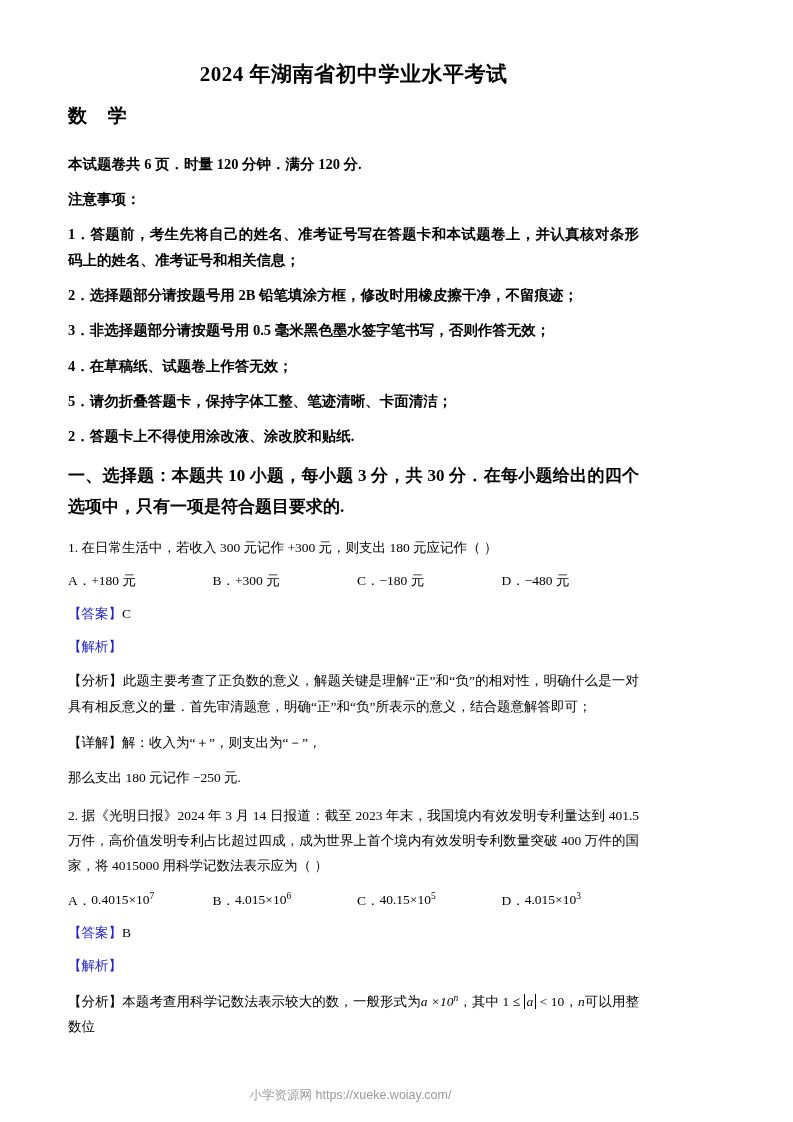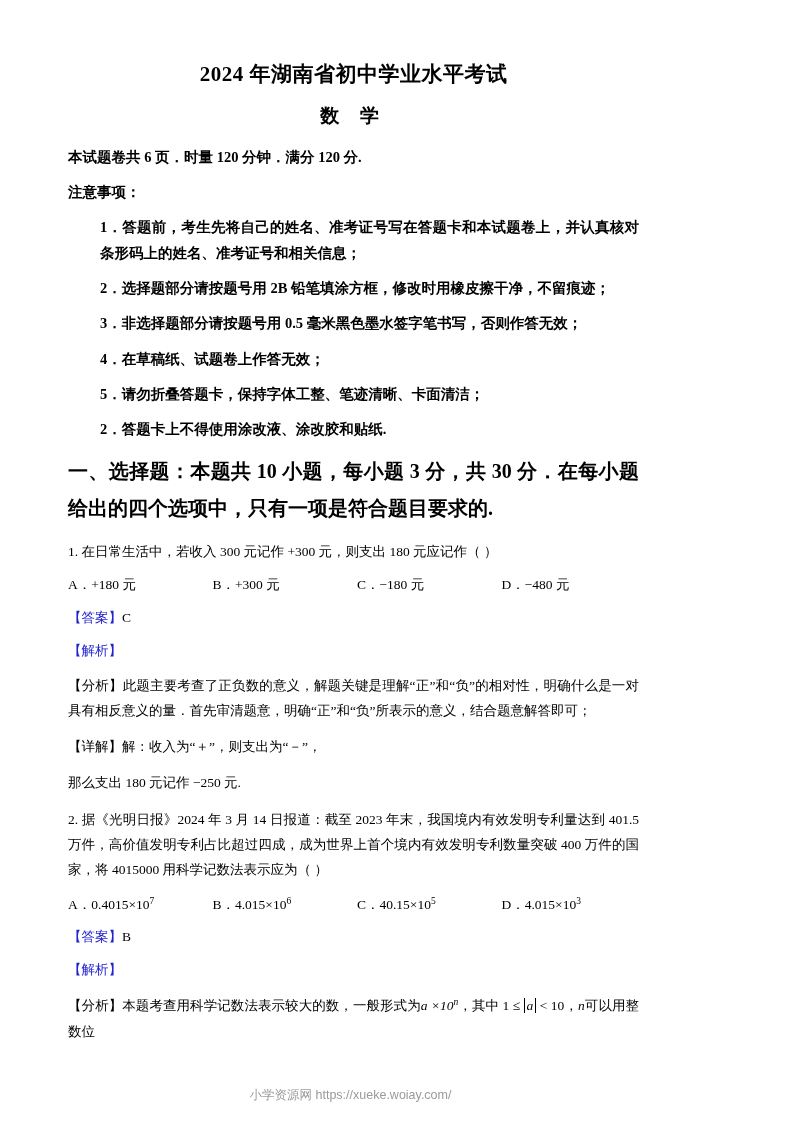--- a/index.html
+++ b/index.html
@@ -24,49 +24,48 @@
   }
   .title-main {
     text-align: center;
     font-size: 21px;
     font-weight: bold;
     letter-spacing: 0.5px;
     margin: 8px 0 0 0;
     line-height: 1.4;
   }
   .title-sub {
-    text-align: center;
+    text-align: left;
     font-size: 19px;
     font-weight: bold;
     letter-spacing: 8px;
     margin: 14px 0 0 0;
     font-family: Liberation Serif, serif;
   }
   .info-line {
     font-size: 14.5px;
     font-weight: bold;
-    margin-top: 16px;
+    margin-top: 23px;
     line-height: 1.75;
   }
   .notice-head {
     font-size: 14.5px;
     font-weight: bold;
     margin-top: 9px;
     line-height: 1.75;
   }
   .notice-item {
     font-size: 14.5px;
     font-weight: bold;
     margin-top: 9px;
     line-height: 1.8;
     text-align: justify;
-    margin-left: 32px;
   }
   .section-head {
-    font-size: 20px;
+    font-size: 17px;
     font-weight: bold;
     margin-top: 11px;
     line-height: 1.85;
     text-align: justify;
   }
   .q-stem {
     font-size: 13.5px;
     margin-top: 13px;
     line-height: 1.85;
     text-align: justify;

